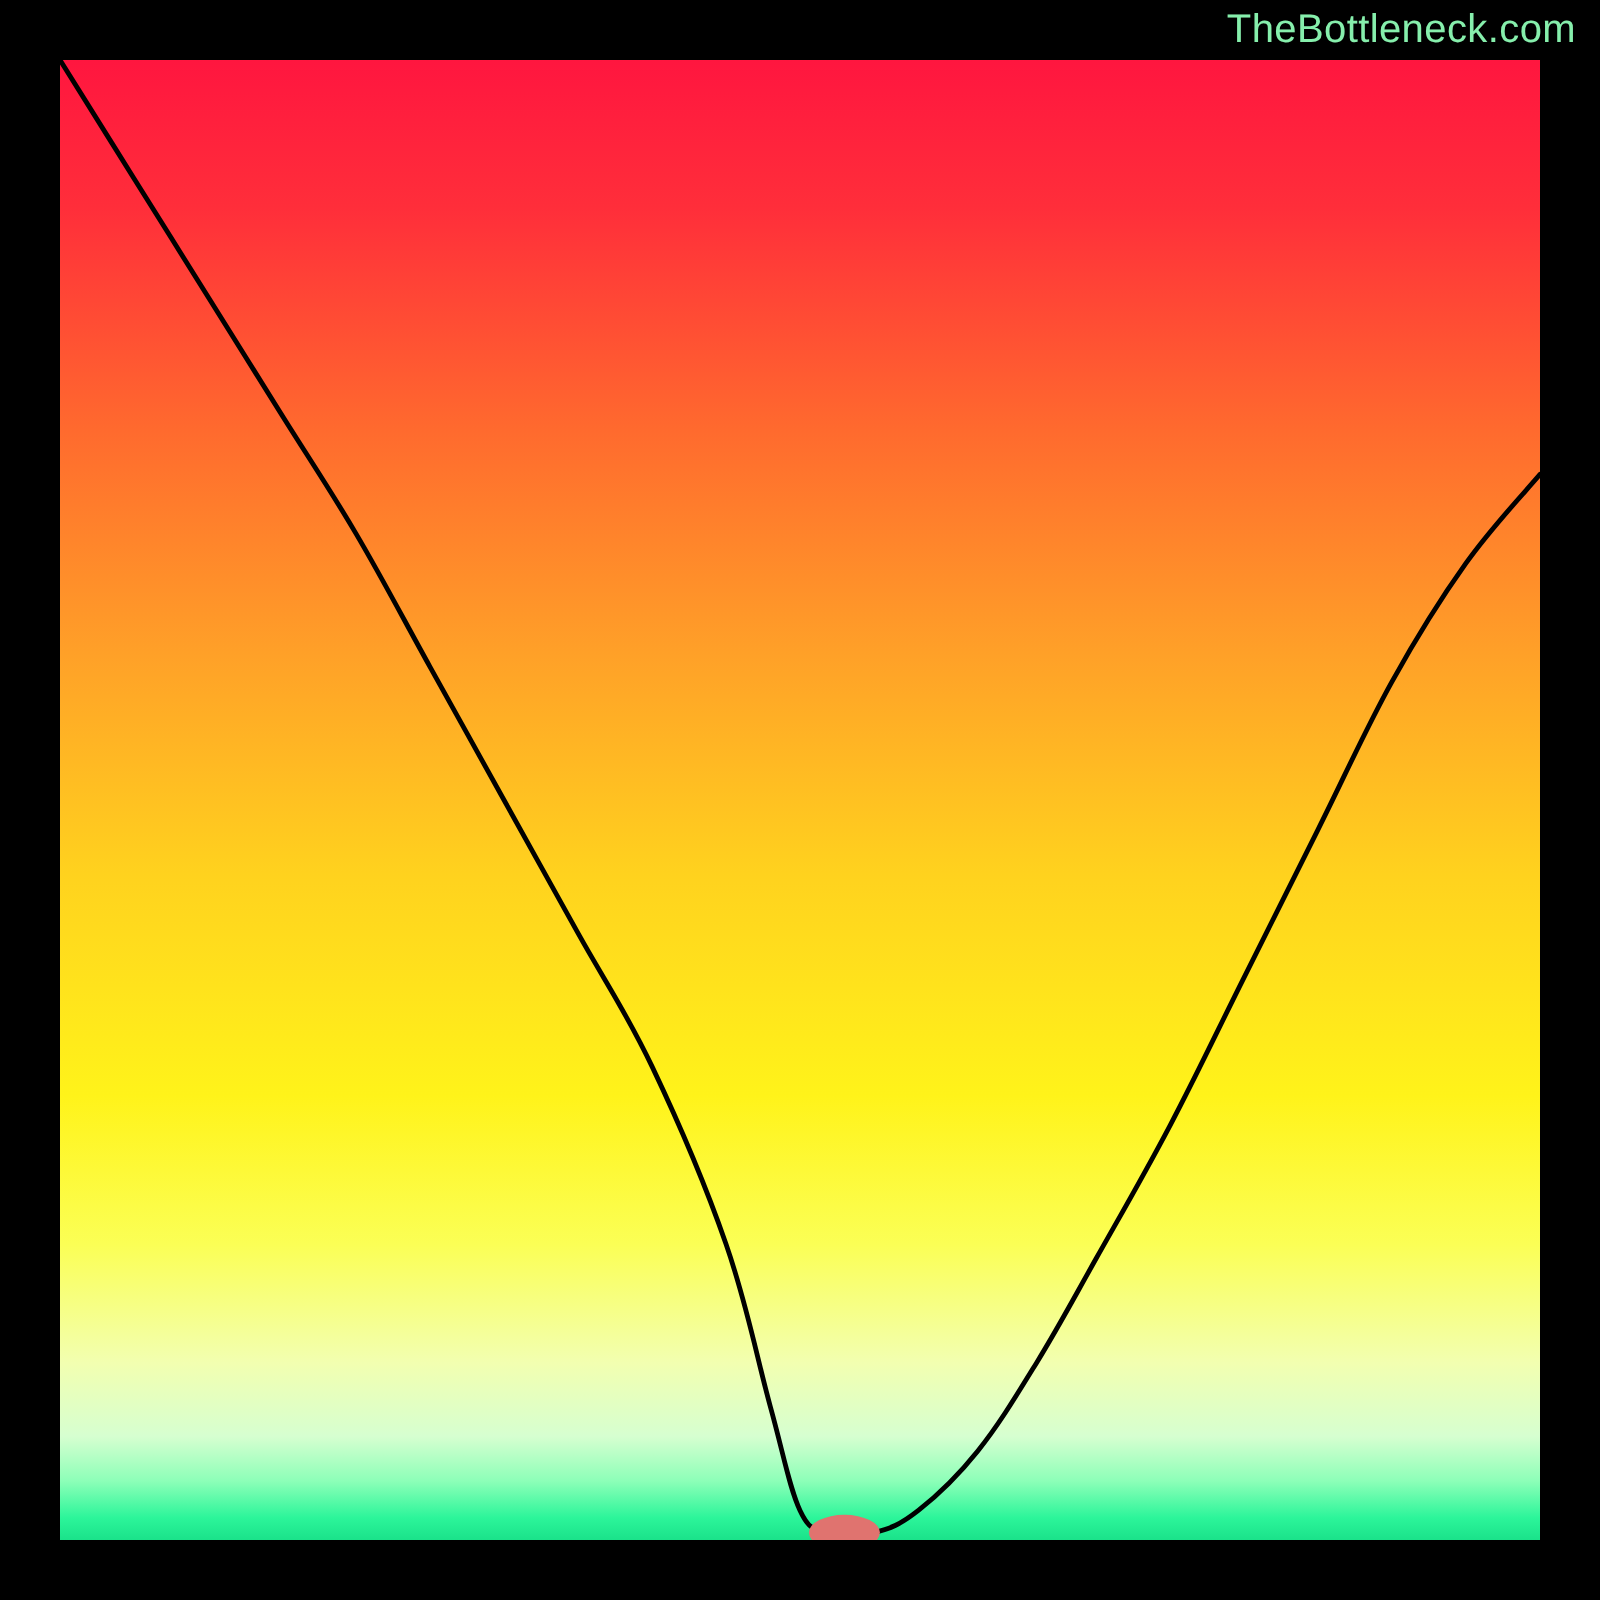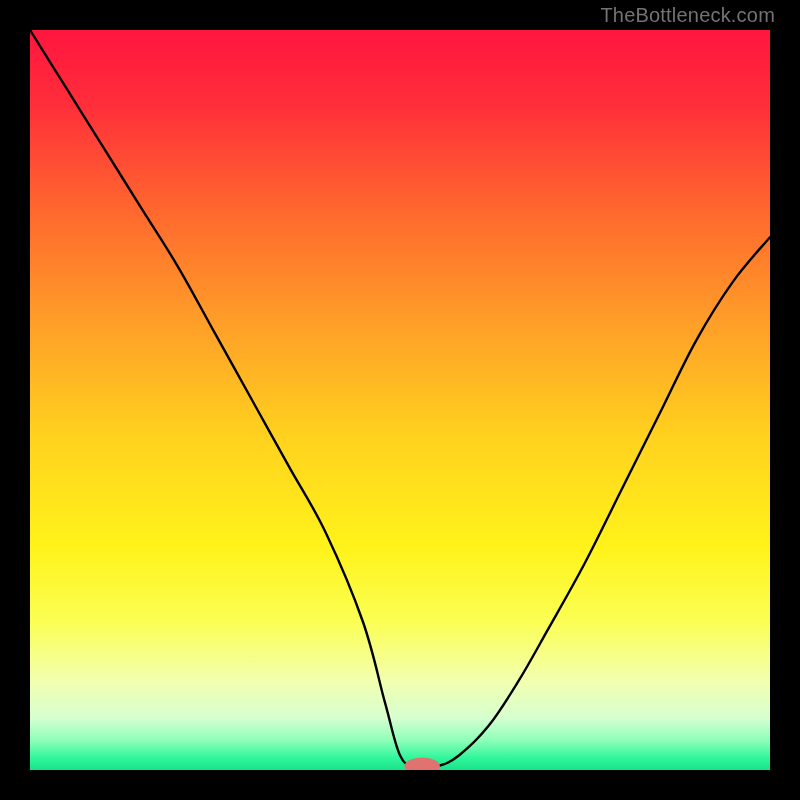--- a/index.html
+++ b/index.html
@@ -13,22 +13,22 @@
   }
   .frame {
     position: relative;
     width: 800px;
     height: 800px;
     background: #000;
   }
   .watermark {
     position: absolute;
     top: 4px;
-    right: 25px;
-    color: #737373;
+    right: 12px;
+    color: #86efac;
     font-size: 20px;
     font-weight: 500;
     letter-spacing: 0.2px;
     z-index: 10;
     user-select: none;
   }
   .plot {
     position: absolute;
     left: 30px;
     top: 30px;

